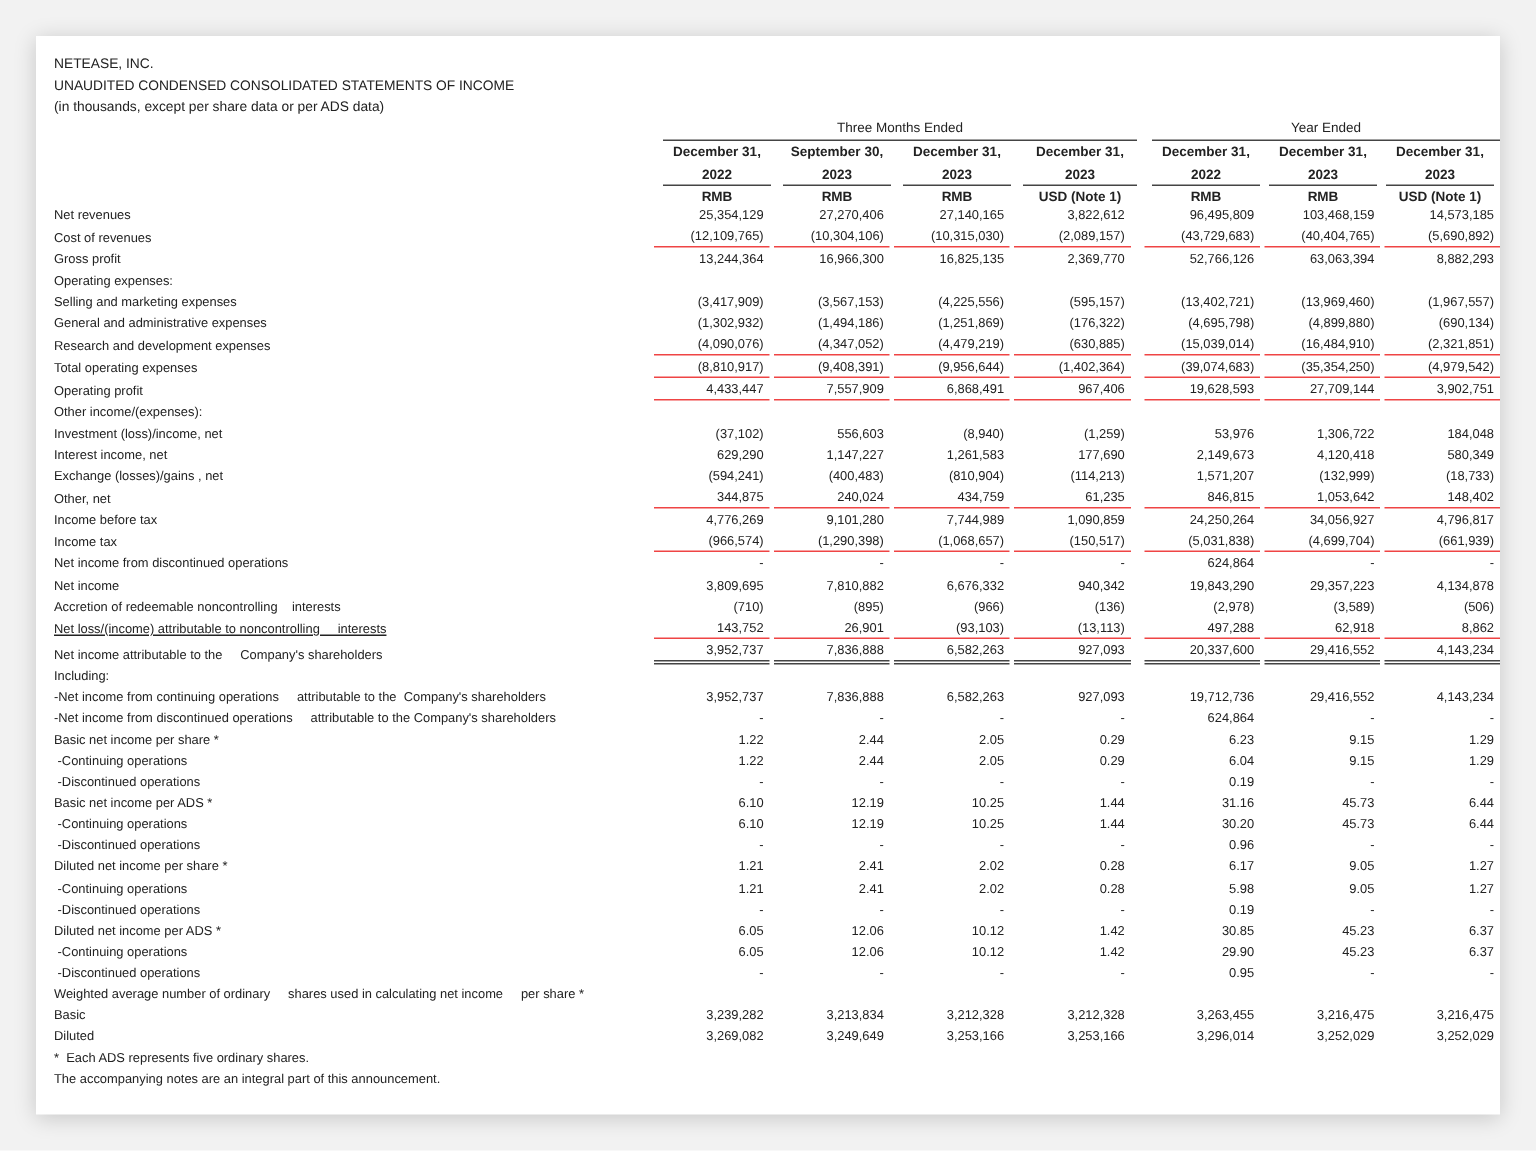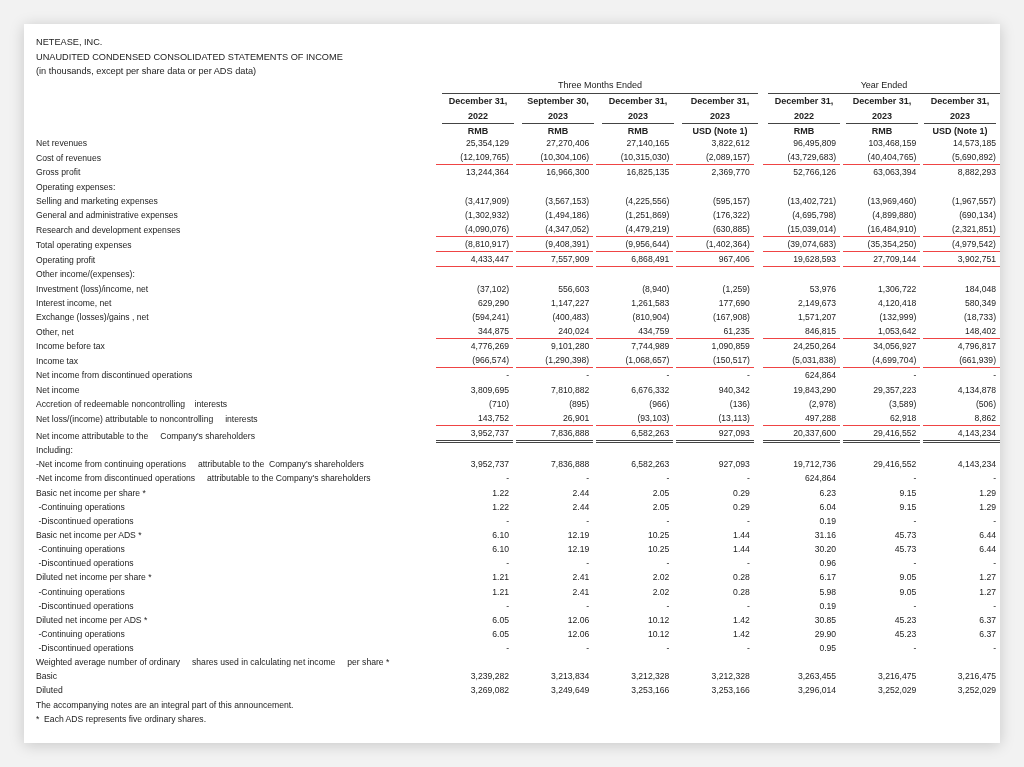--- a/index.html
+++ b/index.html
@@ -282,21 +282,21 @@
           <td class="num c6">580,349</td>
         </tr>
         <tr>
           <td class="lbl" style="white-space: pre;">Exchange (losses)/gains , net</td>
           <td class="num c0">(594,241)</td>
           <td class="gap" style="width: 3px;"></td>
           <td class="num c1">(400,483)</td>
           <td class="gap" style="width: 3px;"></td>
           <td class="num c2">(810,904)</td>
           <td class="gap" style="width: 3px;"></td>
-          <td class="num c3">(167,908)</td>
+          <td class="num c3">(114,213)</td>
           <td class="gap" style="width: 10px;"></td>
           <td class="num c4">1,571,207</td>
           <td class="gap" style="width: 3px;"></td>
           <td class="num c5">(132,999)</td>
           <td class="gap" style="width: 3px;"></td>
           <td class="num c6">(18,733)</td>
         </tr>
         <tr class="ul">
           <td class="lbl" style="white-space: pre;">Other, net</td>
           <td class="num c0">344,875</td>
@@ -387,21 +387,21 @@
           <td class="gap" style="width: 3px;"></td>
           <td class="num c3">(136)</td>
           <td class="gap" style="width: 10px;"></td>
           <td class="num c4">(2,978)</td>
           <td class="gap" style="width: 3px;"></td>
           <td class="num c5">(3,589)</td>
           <td class="gap" style="width: 3px;"></td>
           <td class="num c6">(506)</td>
         </tr>
         <tr class="ul">
-          <td class="lbl" style="white-space: pre;">Net loss/(income) attributable to noncontrolling     interests</td>
+          <td class="lbl" style="white-space: pre; text-decoration: underline;">Net loss/(income) attributable to noncontrolling     interests</td>
           <td class="num c0">143,752</td>
           <td class="gap" style="width: 3px;"></td>
           <td class="num c1">26,901</td>
           <td class="gap" style="width: 3px;"></td>
           <td class="num c2">(93,103)</td>
           <td class="gap" style="width: 3px;"></td>
           <td class="num c3">(13,113)</td>
           <td class="gap" style="width: 10px;"></td>
           <td class="num c4">497,288</td>
           <td class="gap" style="width: 3px;"></td>
@@ -707,20 +707,20 @@
           <td class="gap" style="width: 3px;"></td>
           <td class="num c3">3,253,166</td>
           <td class="gap" style="width: 10px;"></td>
           <td class="num c4">3,296,014</td>
           <td class="gap" style="width: 3px;"></td>
           <td class="num c5">3,252,029</td>
           <td class="gap" style="width: 3px;"></td>
           <td class="num c6">3,252,029</td>
         </tr>
         <tr>
+          <td colspan="14" style="white-space: pre;">*  Each ADS represents five ordinary shares.</td>
+        </tr>
+        <tr>
           <td colspan="14" style="white-space: pre;">The accompanying notes are an integral part of this announcement.</td>
-        </tr>
-        <tr>
-          <td colspan="14" style="white-space: pre;">*  Each ADS represents five ordinary shares.</td>
         </tr>
       </tbody>
   </table>
 </div>
 
 </body></html>

